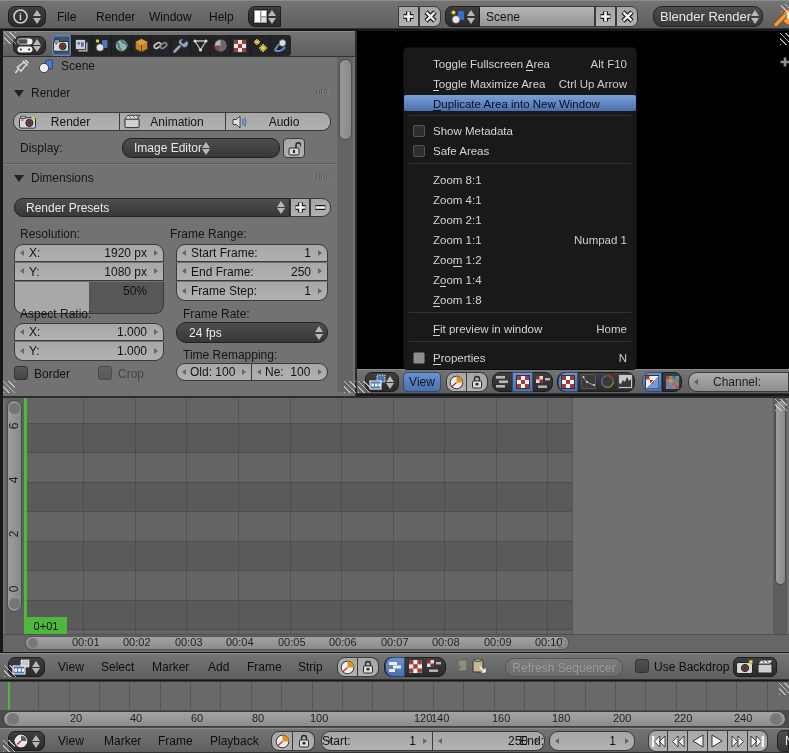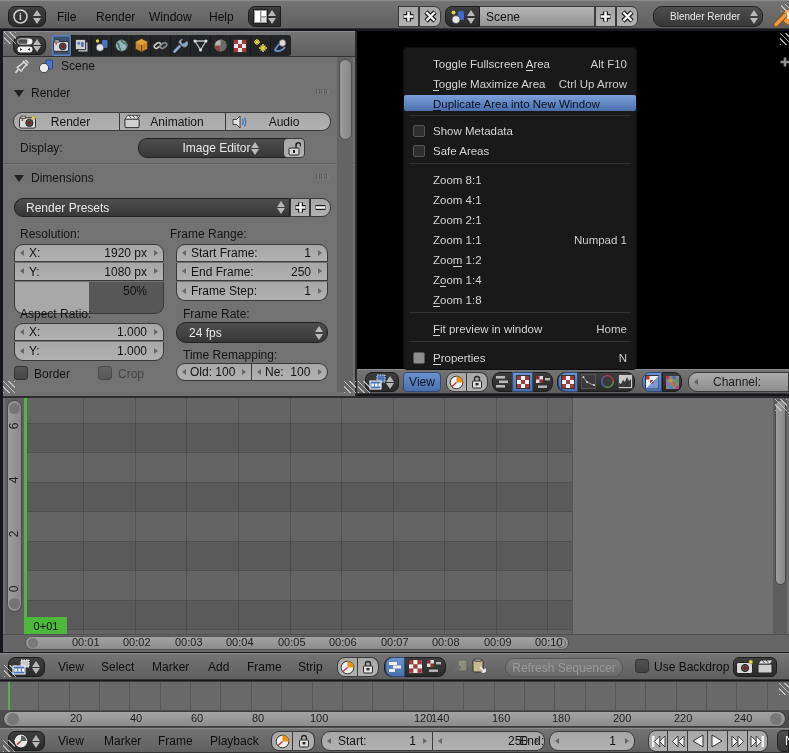--- a/index.html
+++ b/index.html
@@ -85,21 +85,21 @@
       </svg>
     </div>
 <div class="abs btn" style="left:616px;top:6px;width:22px;height:21px;border-radius:0 7px 7px 0;justify-content:center;">
   <svg width="13" height="13" viewBox="0 0 13 13">
         <path d="M2 2 L11 11 M11 2 L2 11" stroke="#1a1a1a" stroke-width="4.6"></path>
         <path d="M2.4 2.4 L10.6 10.6 M10.6 2.4 L2.4 10.6" stroke="#f2f2f2" stroke-width="2.2"></path>
       </svg>
     </div>
 
 <div class="abs dk" style="left:653px;top:6px;width:110px;height:21px;border-radius:9px;justify-content:space-between;white-space:nowrap;overflow:hidden;">
-  <span style="margin-left:16px;font-size:10px;">Blender Render</span>
+  <span style="margin-left:6px;font-size:13px;">Blender Render</span>
       <div class="updn"></div>
     </div>
 
 <svg class="abs" style="left:772px;top:5px;" width="17" height="24" viewBox="0 0 17 24">
   <ellipse cx="20" cy="12" rx="10" ry="8.5" fill="#f09c3c" stroke="#8a5210" stroke-width="1"></ellipse>
       <ellipse cx="21" cy="10.5" rx="7" ry="4.6" fill="#f6f6f6"></ellipse>
       <path d="M4 19.5 L12.5 11" stroke="#8a5210" stroke-width="5.4" stroke-linecap="round"></path>
       <path d="M4 19.5 L13 10.5" stroke="#f09c3c" stroke-width="3.4" stroke-linecap="round"></path>
     </svg>
 
@@ -245,21 +245,21 @@
     </div>
 <div class="abs btn" style="left:226px;top:112px;width:105px;height:19px;border-radius:0 9px 9px 0;border-left:none;">
   <svg width="16" height="14" viewBox="0 0 16 14" style="margin-left:6px">
         <path d="M1 4.5 H4.5 L8 1 V13 L4.5 9.5 H1 Z" fill="#e2e2e2" stroke="#222" stroke-width=".8"></path>
         <path d="M10.5 4 Q12 7 10.5 10 M12.5 2.5 Q14.8 7 12.5 11.5" fill="none" stroke="#4a7ab5" stroke-width="1.5"></path>
       </svg>
   <span style="margin:0 auto;padding-right:10px">Audio</span>
     </div>
 
 <div class="abs" style="left:20px;top:141px;color:#151515;">Display:</div>
-<div class="abs dk" style="left:122px;top:138px;width:158px;height:20px;border-radius:9px;justify-content:center;margin-left:16px;">
+<div class="abs dk" style="left:122px;top:138px;width:158px;height:20px;border-radius:9px;justify-content:flex-start;">
   <span style="margin-left:11px">Image Editor</span>
       <div class="updn" style="height:13px"></div>
     </div>
 <div class="abs btn" style="left:283px;top:138px;width:22px;height:20px;border-radius:4px;justify-content:center;">
   <svg width="13" height="15" viewBox="0 0 13 15">
         <rect x="1" y="7" width="10" height="7" rx="1.2" fill="#d6d6d6" stroke="#222"></rect>
         <path d="M8 7 V4.2 a2.4 2.4 0 0 1 4.8 0 V5.4" fill="none" stroke="#222" stroke-width="1.5"></path>
         <rect x="5" y="9" width="2" height="3" fill="#222"></rect>
       </svg>
     </div>
@@ -667,21 +667,21 @@
       </svg>
     </div>
 <div class="abs btn" style="left:293px;top:731px;width:22px;height:20px;border-radius:0 8px 8px 0;border-left:none;justify-content:center;">
   <svg width="12" height="14" viewBox="0 0 12 14">
         <rect x="1.5" y="6" width="9" height="7" rx="1" fill="#e0e0e0" stroke="#2a2a2a"></rect>
         <path d="M3.5 6 V4 a2.5 2.5 0 0 1 5 0 V6" fill="none" stroke="#2a2a2a" stroke-width="1.4"></path>
         <rect x="4.5" y="8" width="3" height="2.4" fill="#2a2a2a"></rect>
       </svg>
     </div>
 <div class="abs btn larr rarr" style="left:321px;top:731px;width:112px;height:20px;border-radius:9px 0 0 9px;">
-  <span style="margin-left:16px">Start:</span>
+  <span style="margin-left:0">Start:</span>
       <span style="position:absolute;right:16px">1</span>
     </div>
 <div class="abs btn larr rarr" style="left:433px;top:731px;width:112px;height:20px;border-radius:0 9px 9px 0;border-left:none;justify-content:flex-end;">
   <span style="margin-left:16px">End:</span>
       <span style="position:absolute;right:16px">250</span>
     </div>
 <div class="abs btn larr rarr" style="left:549px;top:731px;width:86px;height:20px;border-radius:9px;">
   <span style="position:absolute;right:18px">1</span>
     </div>
 

